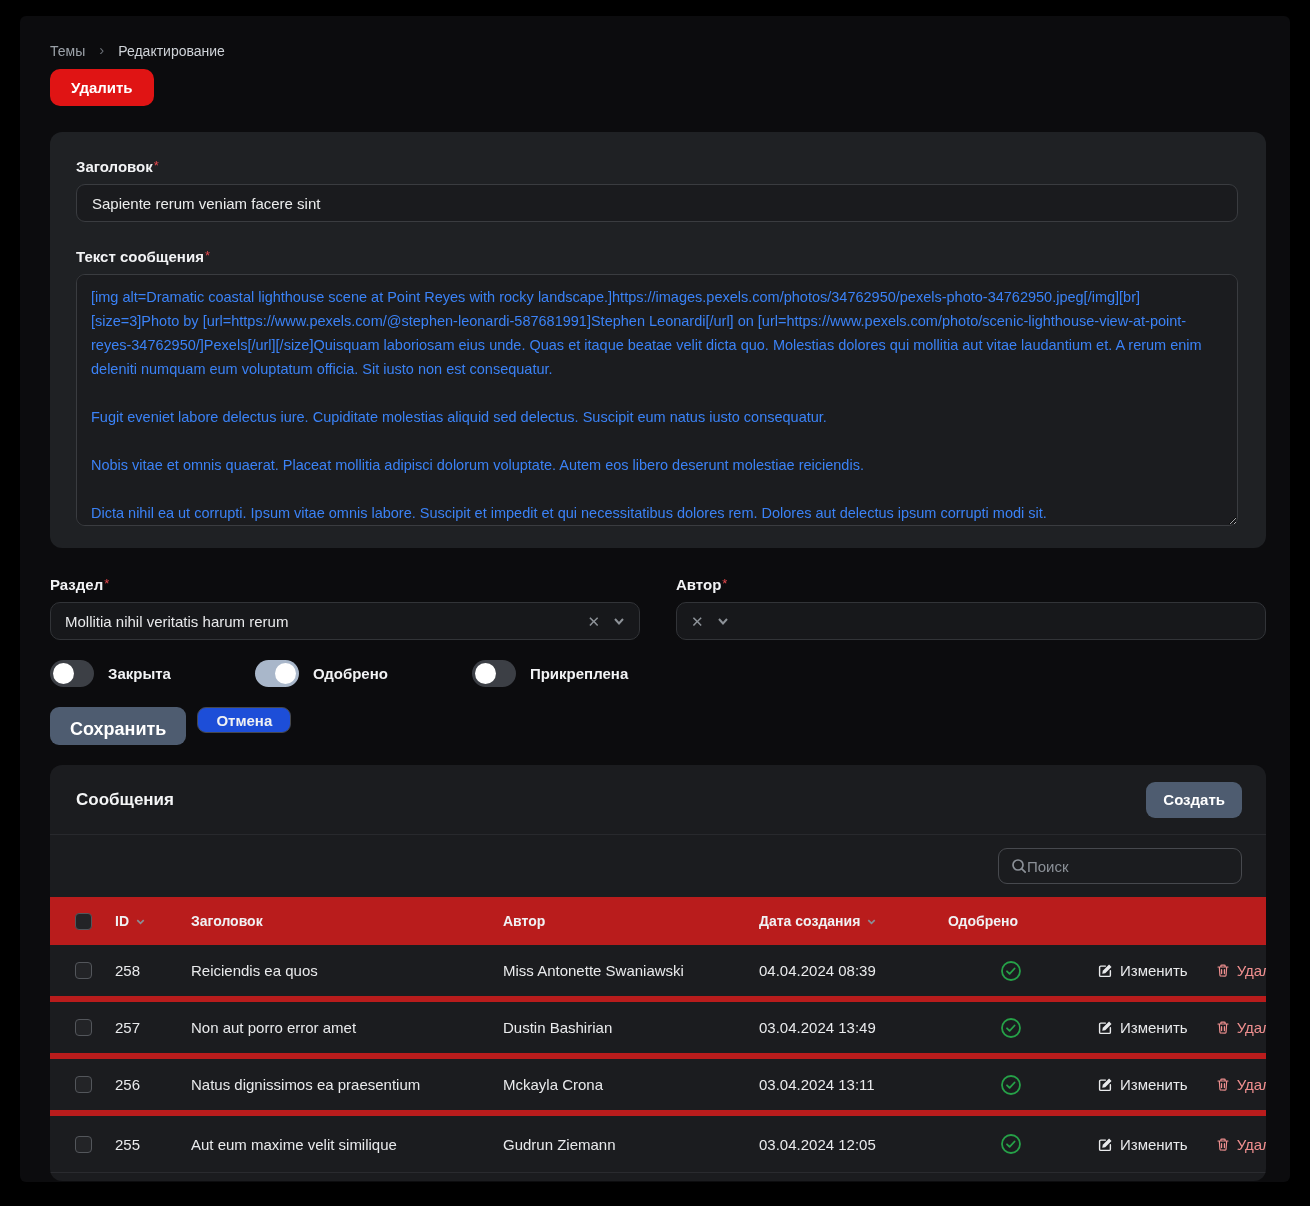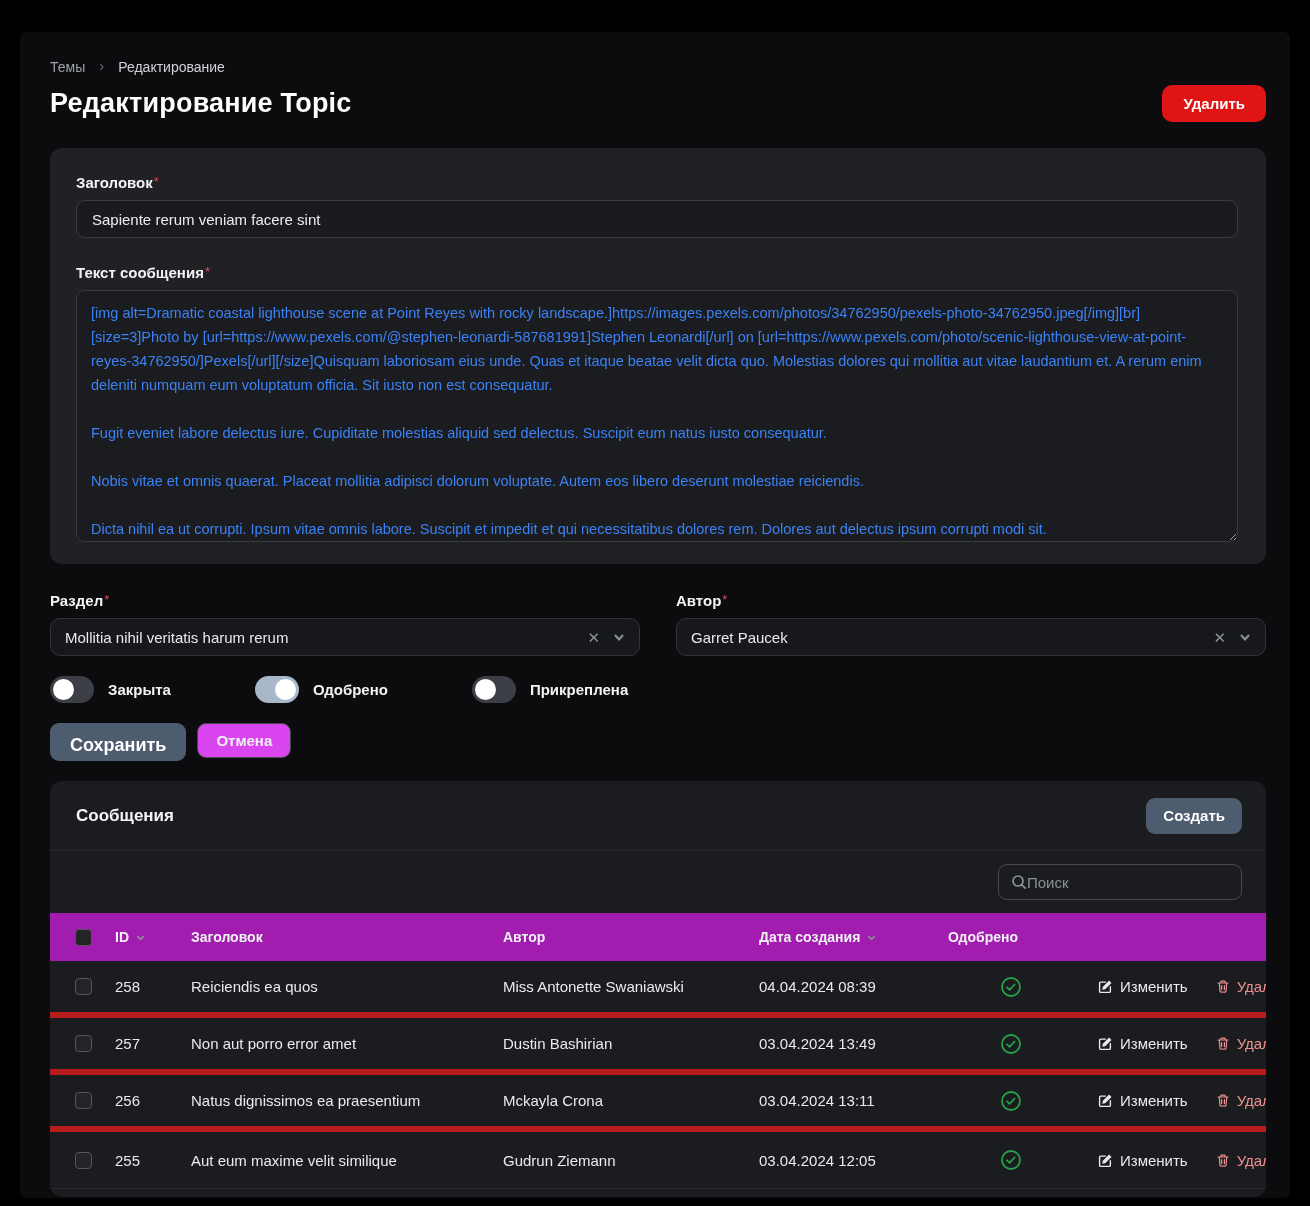--- a/index.html
+++ b/index.html
@@ -1,18 +1,18 @@
 <!DOCTYPE html>
 <html><head>
 <meta charset="utf-8">
 <style>
   * { margin:0; padding:0; box-sizing:border-box; }
   html,body { width:1310px; height:1206px; background:#000; overflow:hidden;
     font-family:"Liberation Sans","DejaVu Sans",sans-serif; }
-  .main { position:absolute; left:20px; top:32px; width:1270px; height:1166px;
+  .main { position:absolute; left:20px; top:16px; width:1270px; height:1166px;
     background:#0c0c0e; border-radius:6px; padding:26px 24px 0 30px; overflow:hidden; }
 
   
   .breadcrumb { display:flex; align-items:center; gap:14px; font-size:14px; }
   .bc-link { color:#9ba1a8; cursor:pointer; }
   .bc-current { color:#cfd3d8; }
   .bc-sep { color:#6a6f76; font-size:15px; transform:translateY(-1px); }
   .page-head { display:flex; justify-content:space-between; align-items:center; margin-top:10px; }
   .page-title { color:#fdfdfe; font-size:27px; font-weight:800; letter-spacing:.2px; }
   .btn-danger { background:#e01414; color:#fff; border:none; border-radius:10px;
@@ -55,22 +55,22 @@
   .switch .knob { width:21px; height:21px; border-radius:50%; background:#fff;
     position:absolute; top:3px; left:3px; }
   .switch.on { background:#a9b7ca; }
   .switch.on .knob { left:auto; right:3px; }
   .switch-label { color:#f2f3f5; font-size:15px; font-weight:700; }
 
   
   .form-actions { display:flex; gap:11px; margin-top:20px; }
   .btn-primary { background:#4e5c70; color:#fff; border:none; border-radius:9px; height:38px;
     padding:12px 20px; font-size:18px; font-weight:700; cursor:pointer; font-family:inherit; }
-  .btn-ghost { background:#d946ef; color:#f0f1f3; border:1px solid #46484c; border-radius:9px;
-    height:35px; padding:0 18px; font-size:15px; font-weight:700; cursor:pointer; font-family:inherit; }
+  .btn-ghost { background:#1d4ed8; color:#f0f1f3; border:1px solid #46484c; border-radius:9px;
+    height:26px; padding:0 18px; font-size:15px; font-weight:700; cursor:pointer; font-family:inherit; }
 
   
   .messages-card { margin-top:20px; height:416px; background:#1b1c1f; overflow:hidden;
     display:flex; flex-direction:column; }
   .messages-head { height:70px; display:flex; align-items:center; justify-content:space-between;
     padding:0 24px 0 26px; border-bottom:1px solid #28292d; }
   .messages-title { color:#f4f5f6; font-size:17px; font-weight:700; }
   .btn-create { background:#4e5c70; color:#fff; border:none; border-radius:9px; height:36px;
     padding:0 17px; font-size:15px; font-weight:700; cursor:pointer; font-family:inherit; }
   .search-row { height:62px; display:flex; align-items:center; justify-content:flex-end;
@@ -78,21 +78,21 @@
   .search-box { width:244px; height:36px; border:1px solid #47494e; border-radius:9px;
     display:flex; align-items:center; gap:0; padding:0 12px; background:transparent; }
   .search-box svg { flex:0 0 auto; }
   .search-input { background:transparent; border:none; outline:none; color:#d7d9dc;
     font-size:15px; width:100%; font-family:inherit; }
   .search-input::placeholder { color:#8b9097; }
 
   .tbl-header, .tbl-row { display:grid;
     grid-template-columns:40px 76px 312px 256px 189px 150px 1fr;
     align-items:center; padding:0 23px 0 25px; }
-  .tbl-header { height:48px; background:#a21caf; color:#f0f1f3; font-size:14px; font-weight:700; }
+  .tbl-header { height:48px; background:#b91c1c; color:#f0f1f3; font-size:14px; font-weight:700; }
   .th { display:flex; align-items:center; gap:6px; }
   .sort-chev { width:11px; height:11px; stroke:#8a8f96; fill:none; stroke-width:1.8; cursor:pointer; }
   .tbl-row { height:57px; border-bottom:6px solid #b91c1c; font-size:15px; color:#e9eaec; }
   .tbl-row:last-of-type { border-bottom:1px solid #2a2b2f; }
   .cb { width:17px; height:17px; border-radius:4px; border:1.5px solid #53565b;
     background:#232427; cursor:pointer; }
   .approved-cell { display:flex; }
   .approved-cell svg { margin-left:52px; }
   .actions-cell { display:flex; justify-content:flex-end; align-items:center; gap:28px; }
   .action-link { display:flex; align-items:center; gap:7px; cursor:pointer; font-size:15px; }
@@ -105,21 +105,20 @@
 
 <div class="main">
 
   <div class="breadcrumb">
     <span class="bc-link">Темы</span>
     <span class="bc-sep">›</span>
     <span class="bc-current">Редактирование</span>
   </div>
 
   <div class="page-head">
-    <h1 class="page-title">Редактирование Topic</h1>
     <button class="btn-danger">Удалить</button>
   </div>
 
   <div class="card form-card">
     <div>
       <span class="field-label">Заголовок</span><span class="req">*</span>
     </div>
     <input class="text-input" type="text" value="Sapiente rerum veniam facere sint" style="">
     <div class="label-row2">
       <span class="field-label">Текст сообщения</span><span class="req">*</span>
@@ -143,21 +142,20 @@
           <span class="icon-x">✕</span>
           <svg class="chev" viewBox="0 0 12 12">
               <polyline points="2,4 6,8.5 10,4"></polyline>
             </svg>
         </span>
       </div>
     </div>
     <div>
       <span class="field-label">Автор</span><span class="req">*</span>
       <div class="select-box">
-        <span class="select-value">Garret Paucek</span>
         <span class="select-icons">
           <span class="icon-x">✕</span>
           <svg class="chev" viewBox="0 0 12 12">
               <polyline points="2,4 6,8.5 10,4"></polyline>
             </svg>
         </span>
       </div>
     </div>
   </div>
 

